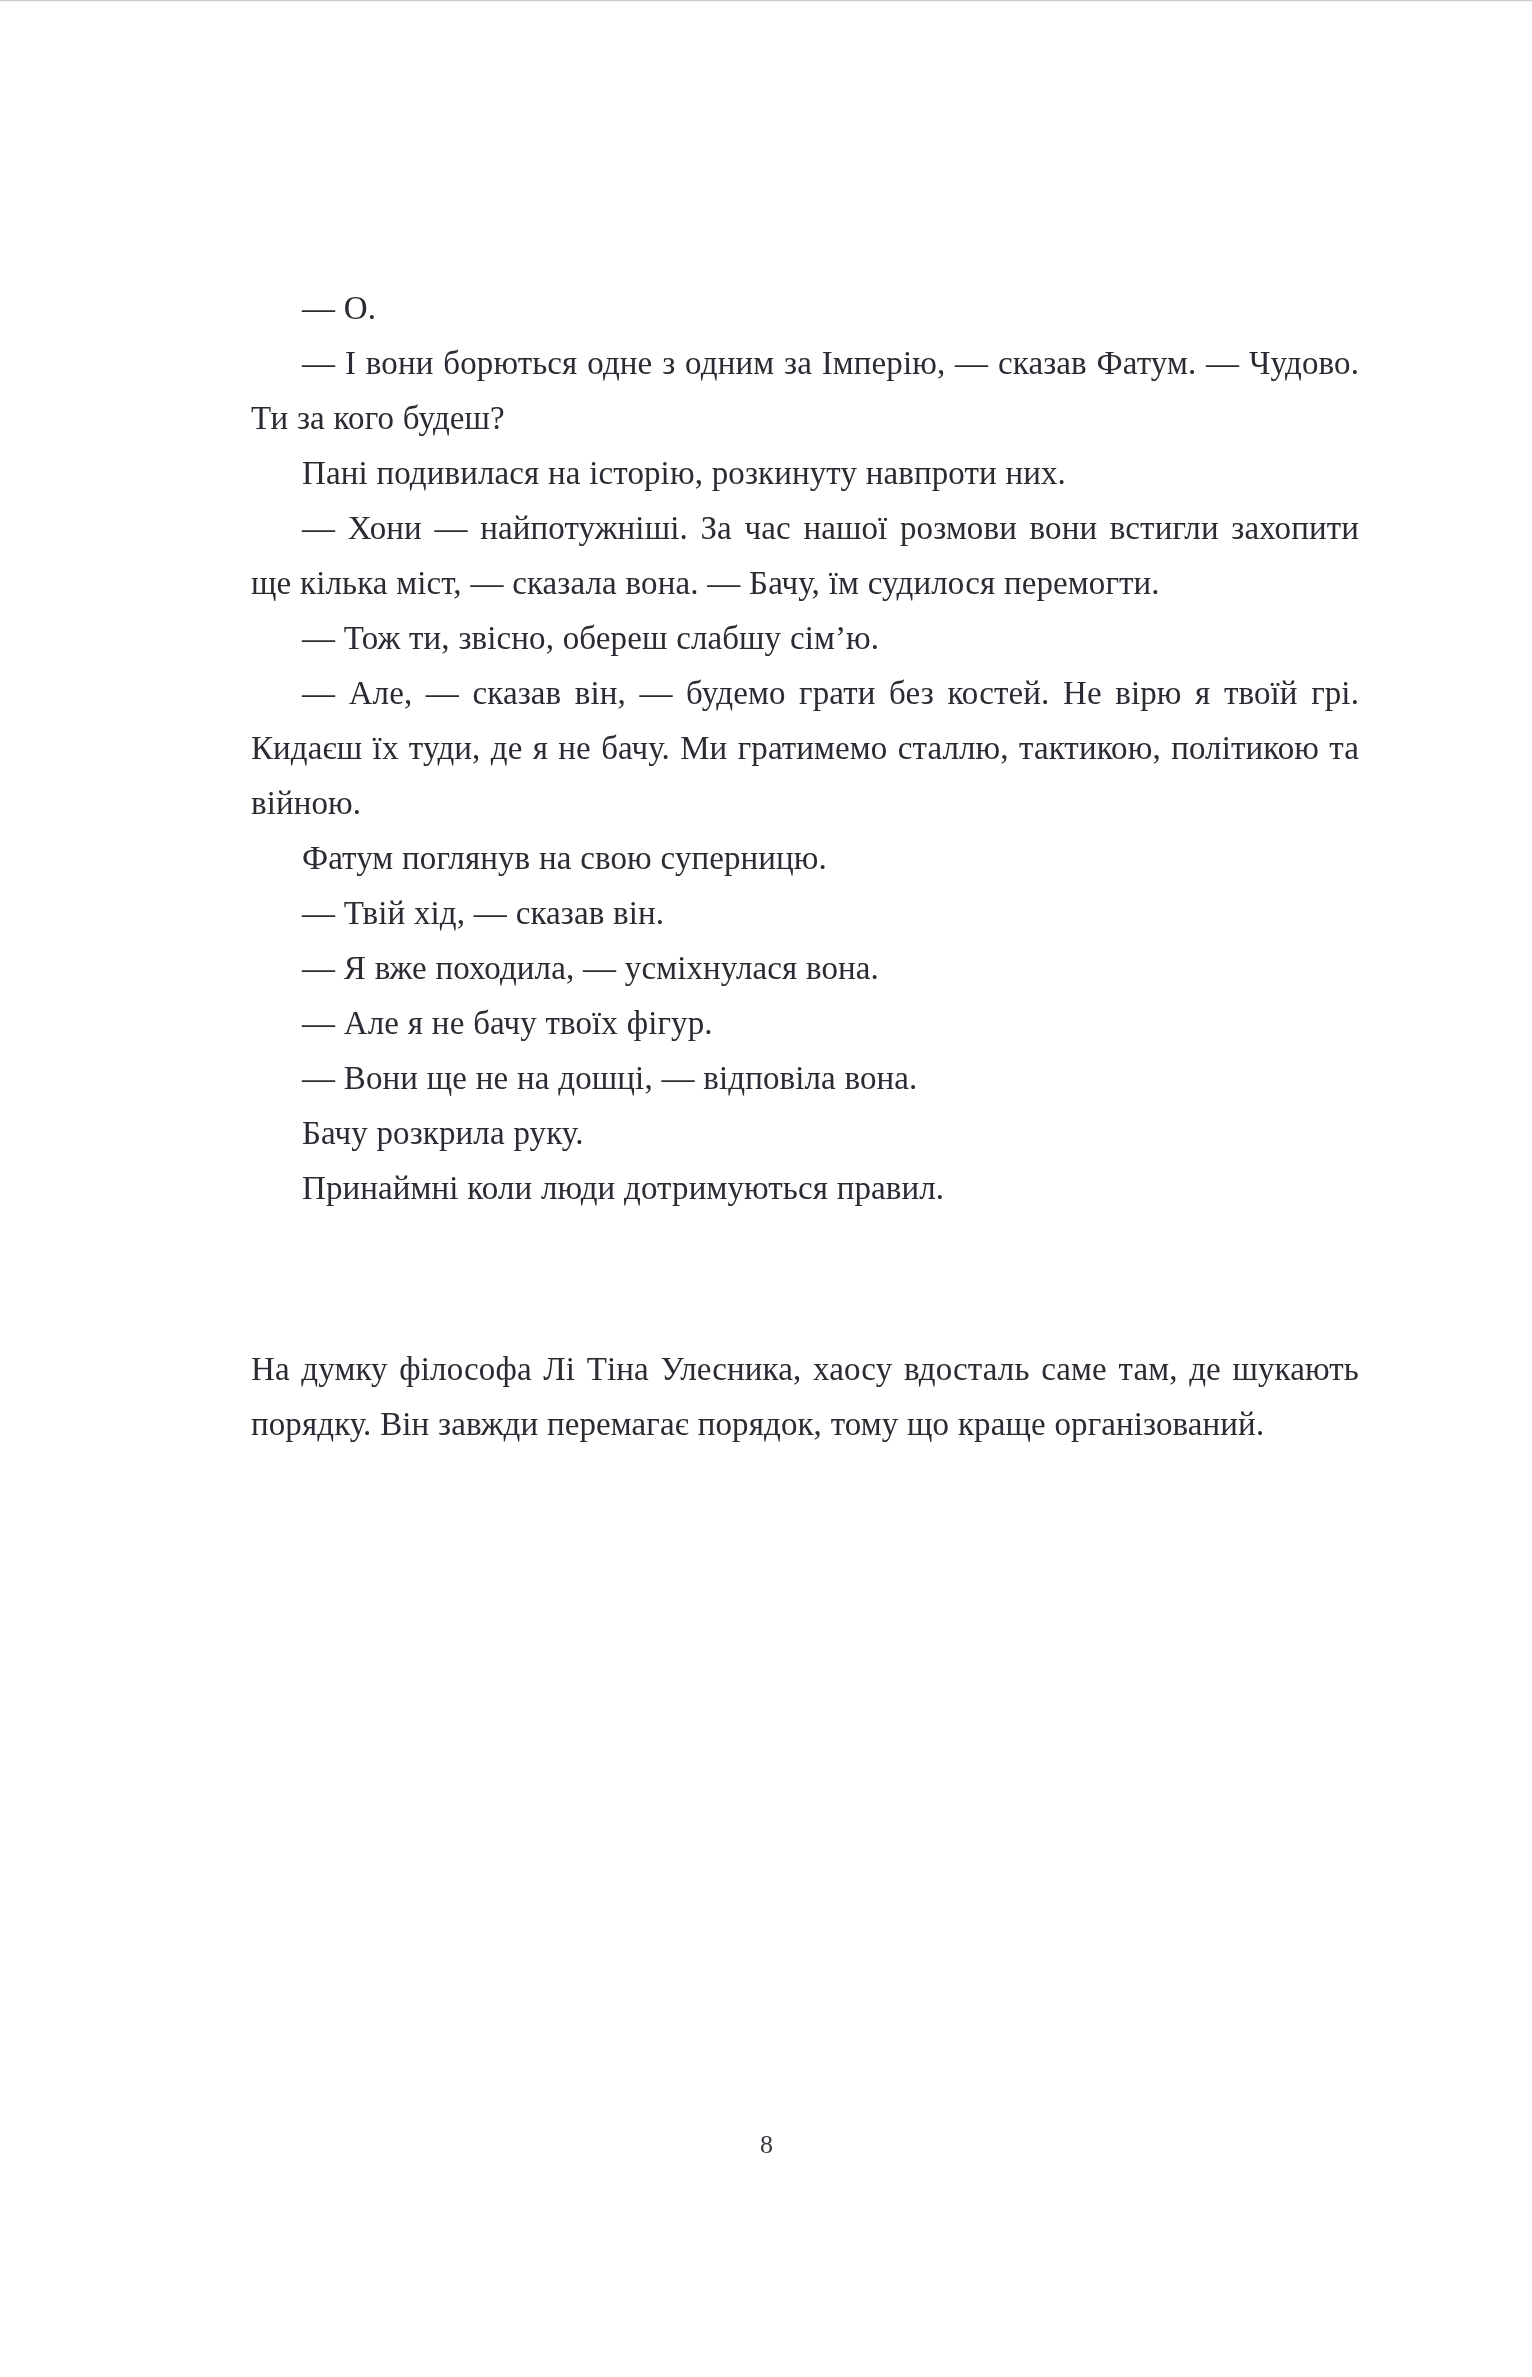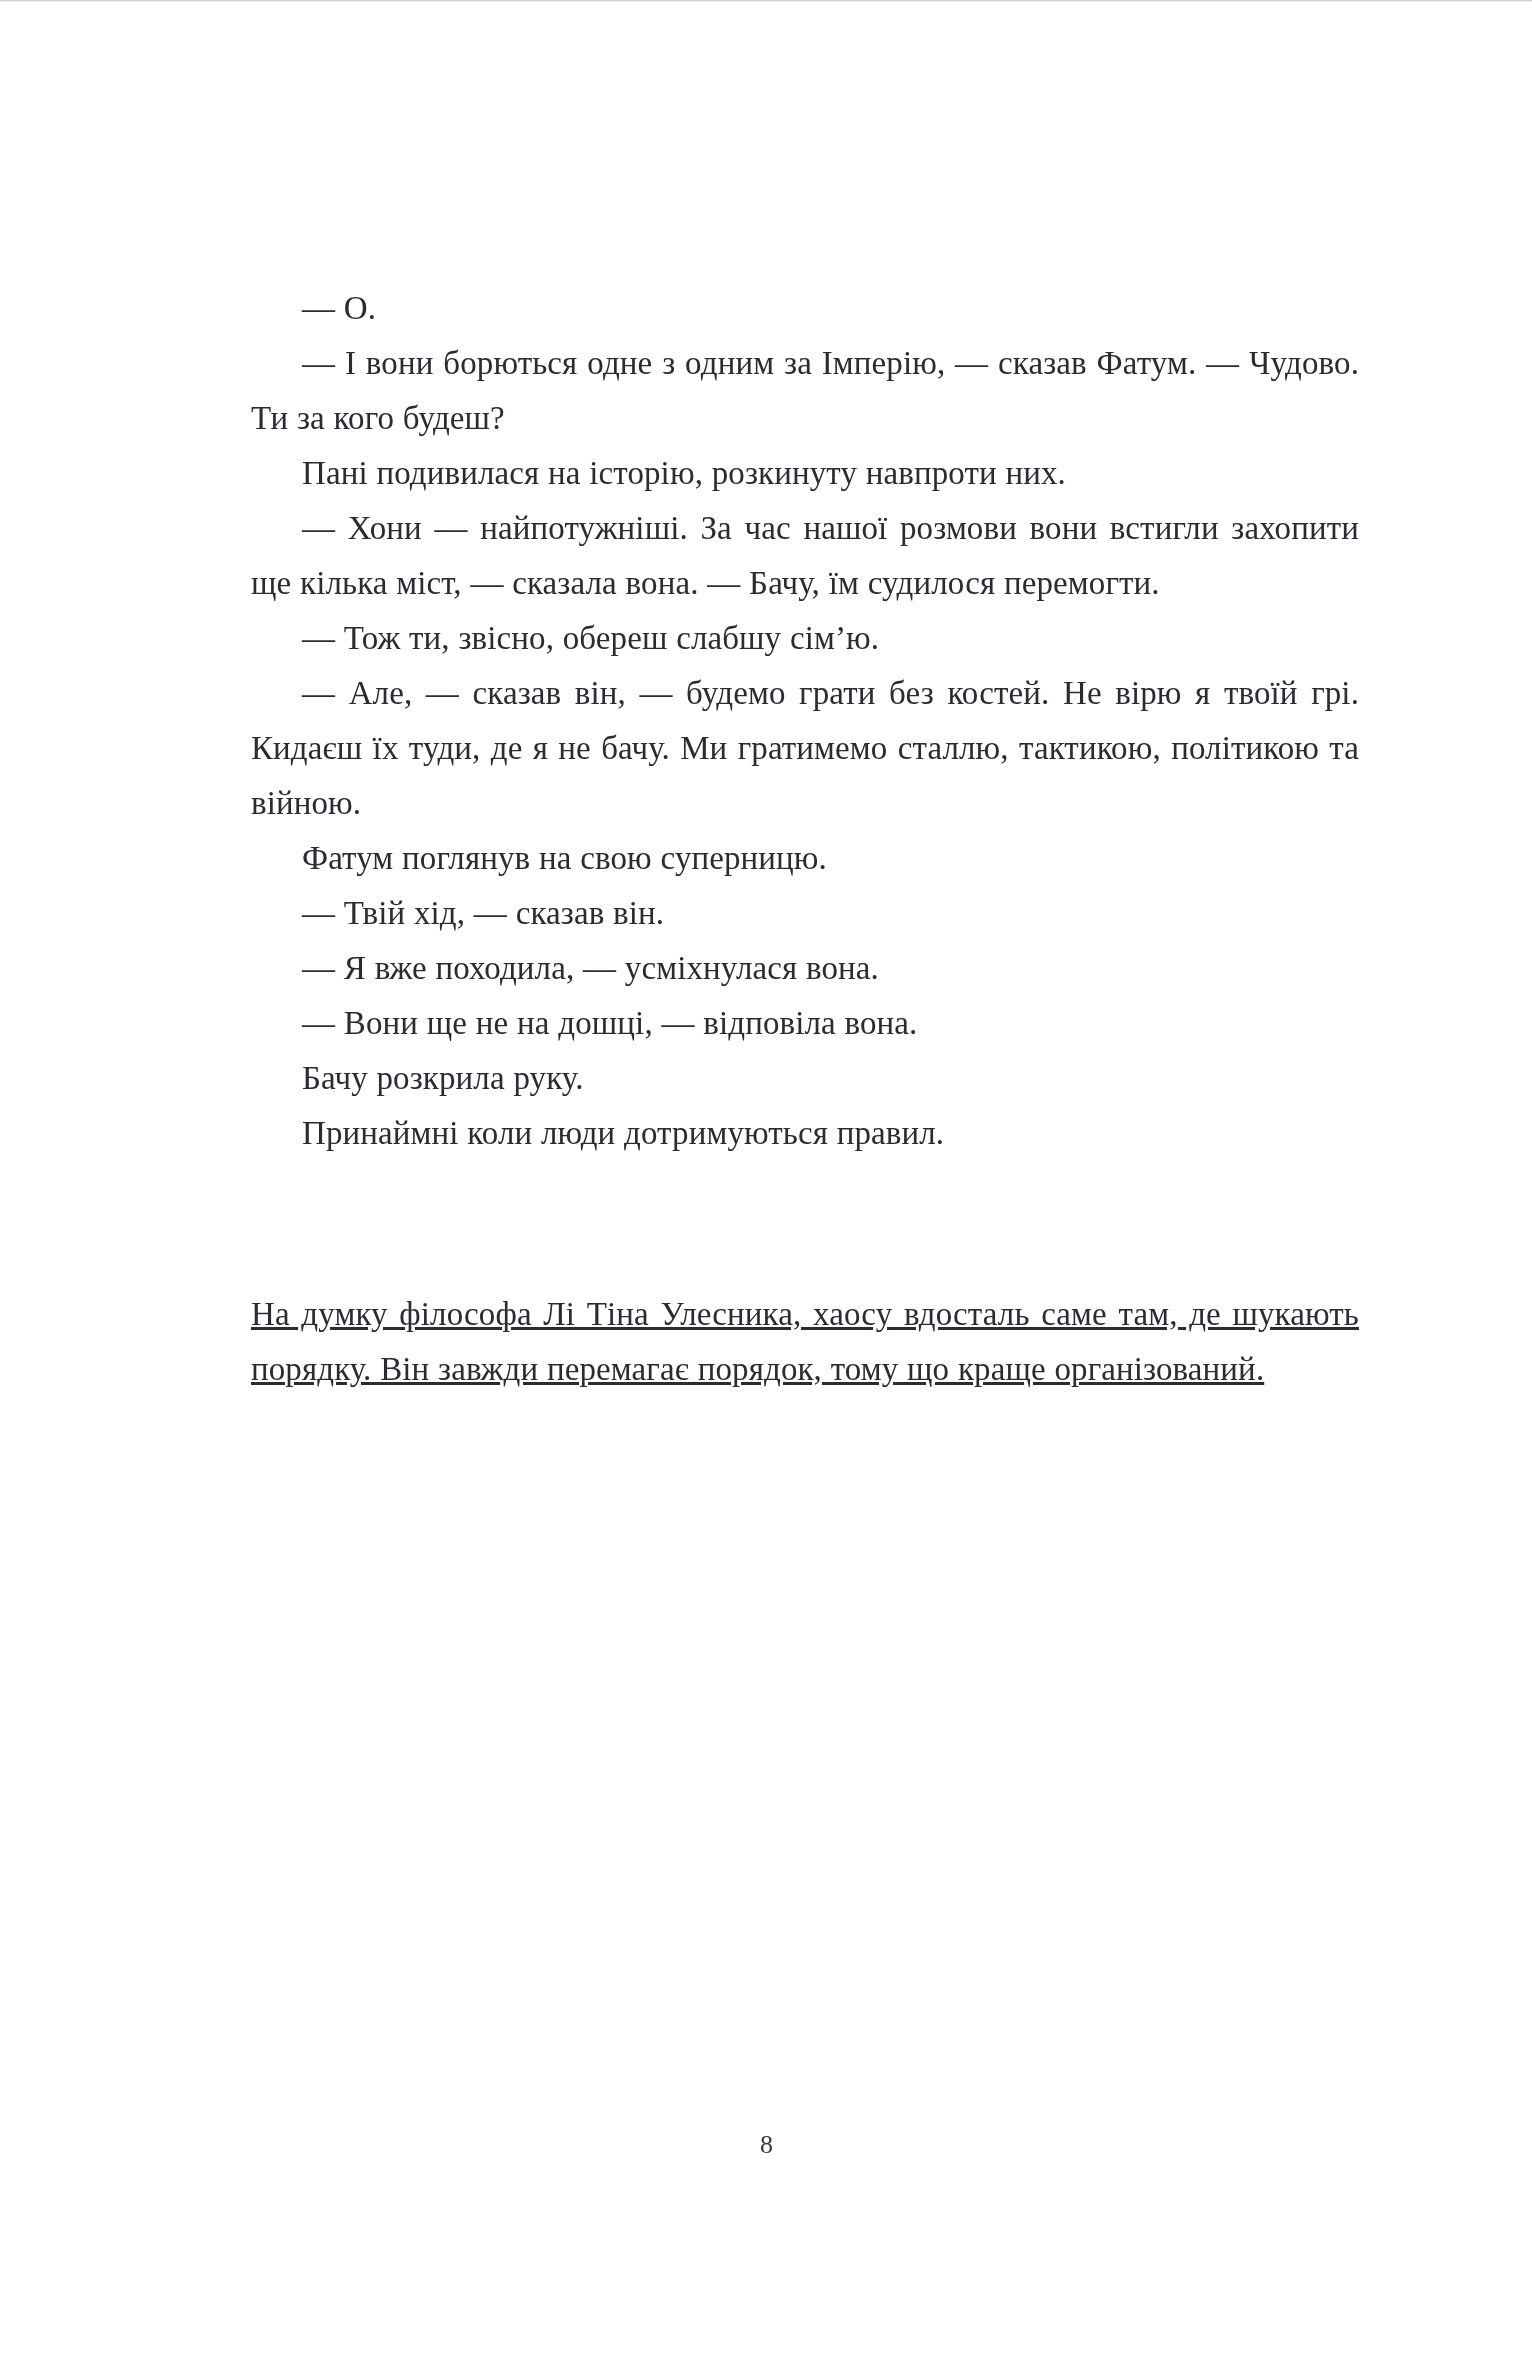--- a/index.html
+++ b/index.html
@@ -43,21 +43,20 @@
     color: #2b2b33;
     letter-spacing: 0.1px;
     word-spacing: 0.4px;
     -webkit-font-smoothing: antialiased;
   }
   .section-gap {
     height: 126px;
   }
   .closing-block p.para {
     text-indent: 0;
-    text-decoration: underline;
   }
   .page-number {
     position: absolute;
     left: 0;
     top: 2130px;
     width: 1533px;
     text-align: center;
     font-size: 26px;
     color: #3a3a42;
     font-family: "Liberation Serif", "DejaVu Serif", serif;
@@ -74,20 +73,21 @@
 
     <p class="para">— О.</p>
     <p class="para">— І вони борються одне з одним за Імперію, — сказав Фатум. — Чудово. Ти за кого будеш?</p>
     <p class="para">Пані подивилася на історію, розкинуту навпроти них.</p>
     <p class="para">— Хони — найпотужніші. За час нашої розмови вони встигли захопити ще кілька міст, — сказала вона. — Бачу, їм судилося перемогти.</p>
     <p class="para">— Тож ти, звісно, обереш слабшу сім’ю.</p>
     <p class="para">— Але, — сказав він, — будемо грати без костей. Не вірю я твоїй грі. Кидаєш їх туди, де я не бачу. Ми гратимемо сталлю, тактикою, політикою та війною.</p>
     <p class="para">Фатум поглянув на свою суперницю.</p>
     <p class="para">— Твій хід, — сказав він.</p>
     <p class="para">— Я вже походила, — усміхнулася вона.</p>
+    <p class="para">— Але я не бачу твоїх фігур.</p>
     <p class="para">— Вони ще не на дошці, — відповіла вона.</p>
     <p class="para">Бачу розкрила руку.</p>
     <p class="para">Принаймні коли люди дотримуються правил.</p>
 
     <div class="section-gap"></div>
 
     <div class="closing-block">
       <p class="para">На думку філософа Лі Тіна Улесника, хаосу вдосталь саме там, де шукають порядку. Він завжди перемагає порядок, тому що краще організований.</p>
     </div>
 

